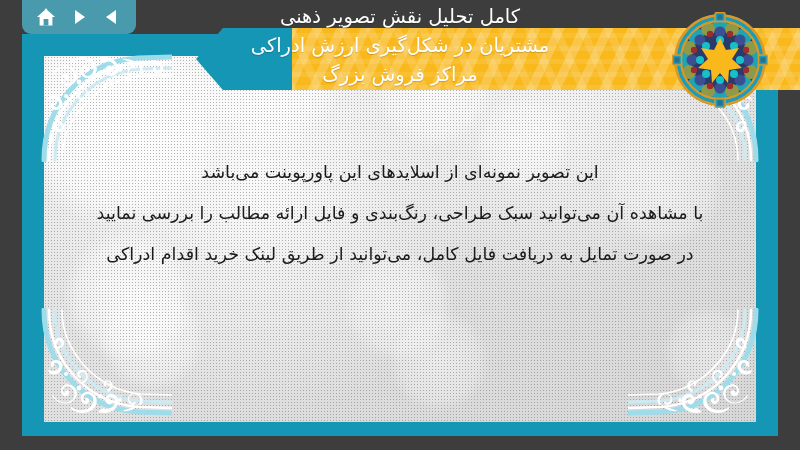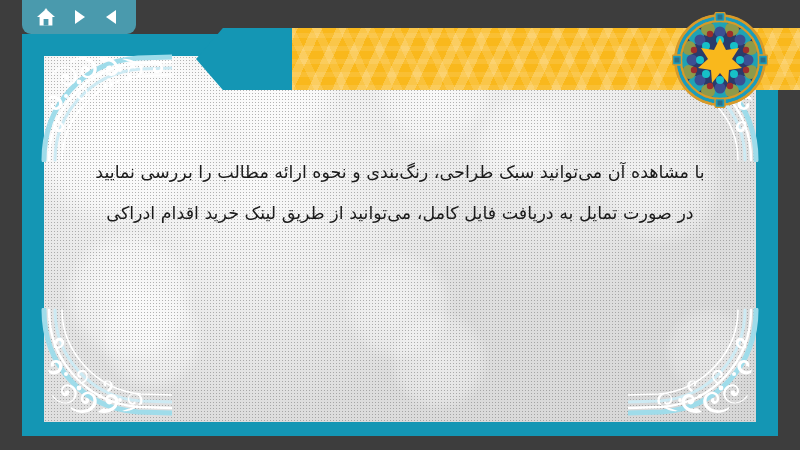--- a/index.html
+++ b/index.html
@@ -324,30 +324,36 @@
             <circle cx="78" cy="40" r="2.1"></circle>
           <circle cx="98" cy="36" r="1.9"></circle>
             <circle cx="44" cy="62" r="2"></circle>
           <path d="M60,52 c5,2 7,7 5,11 -2,4 -7,4 -9,1 -2,-3 0,-6 3,-6 l0,2 c-2,0 -2,2 -1,3 2,2 5,1 6,-2 1,-3 -1,-6 -5,-7 z"></path>
           <path d="M86,44 c4,2 6,6 4,9 -2,3 -6,3 -8,1 -1,-2 0,-5 2,-4 l0,2 c-1,0 -1,1 0,2 2,1 4,0 4,-2 1,-2 -1,-5 -3,-6 z"></path>
         </g>
       </svg>
     </div>
 
     <div class="body-text">
-      <span class="bl">با مشاهده آن می‌توانید سبک طراحی، رنگ‌بندی و نحوه ارائه مطالب را بررسی نمایید</span>
+      <span class="bl">این تصویر نمونه‌ای از اسلایدهای این پاورپوینت می‌باشد</span>
+      <span class="bl">با مشاهده آن می‌توانید سبک طراحی، رنگ‌بندی و فایل ارائه مطالب را بررسی نمایید</span>
       <span class="bl">در صورت تمایل به دریافت فایل کامل، می‌توانید از طریق لینک خرید اقدام ادراکی</span>
     </div>
 
   </div>
 
   <div class="banner-wrap">
     <div class="banner-arrow"></div>
     <div class="banner-strip"></div>
 
+    <div class="banner-title">
+      <span class="tl">کامل تحلیل نقش تصویر ذهنی</span>
+      <span class="tl">مشتریان در شکل‌گیری ارزش ادراکی</span>
+      <span class="tl">مراکز فروش بزرگ</span>
+    </div>
 
     <div class="medallion">
       <svg width="96" height="96" viewBox="0 0 96 96" xmlns="http://www.w3.org/2000/svg">
         <circle cx="48" cy="48" r="46" fill="#d79a29"></circle>
         <circle cx="48" cy="48" r="43.5" fill="#1b9cbc"></circle>
         <circle cx="48" cy="48" r="40" fill="#d79a29"></circle>
         <circle cx="48" cy="48" r="38" fill="#2a3b6b"></circle>
         <g>
           <g fill="#1fa3b5">
             <circle cx="48" cy="13" r="8"></circle>

